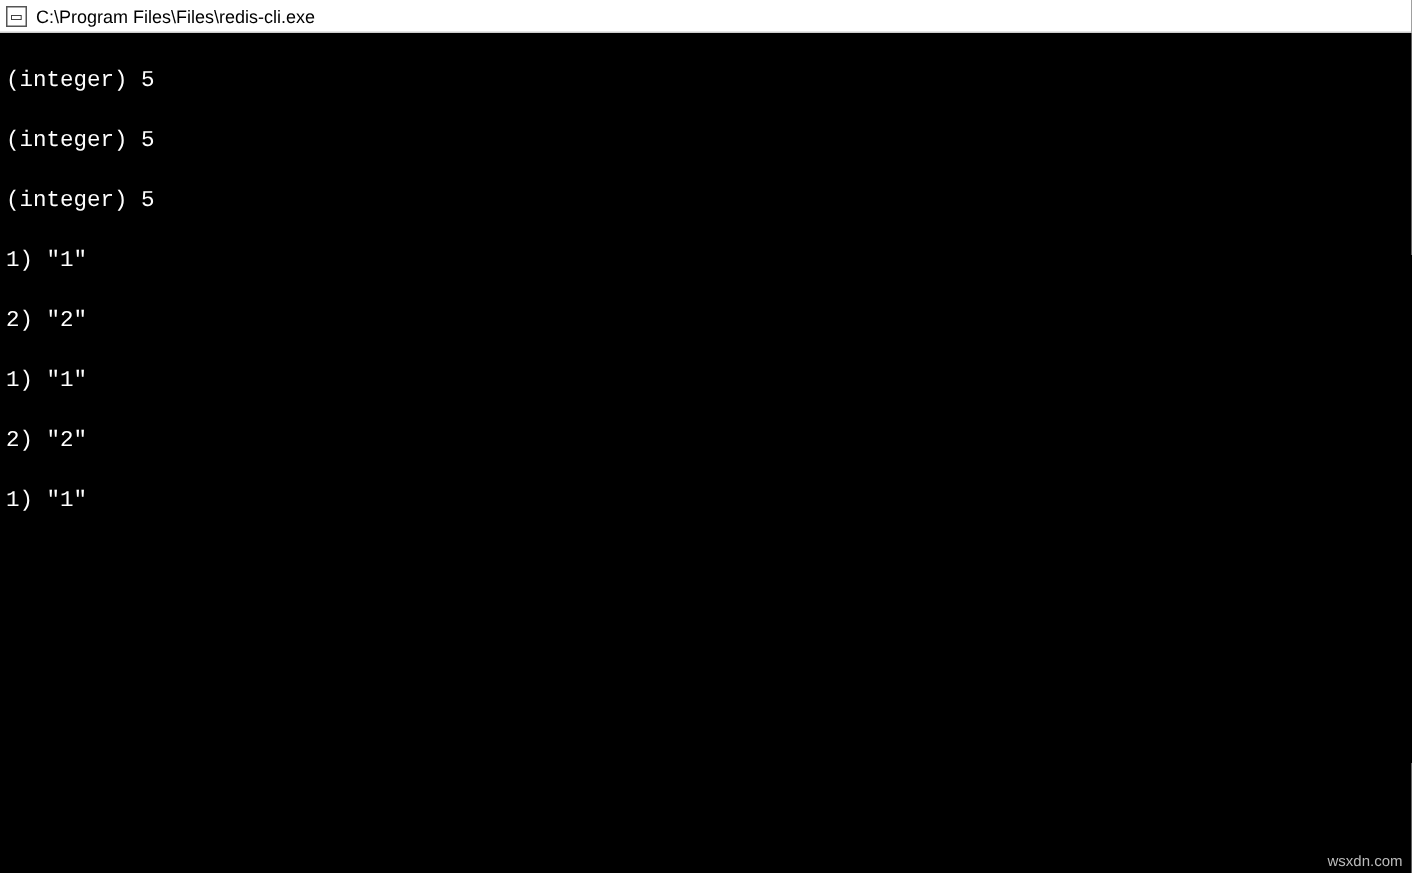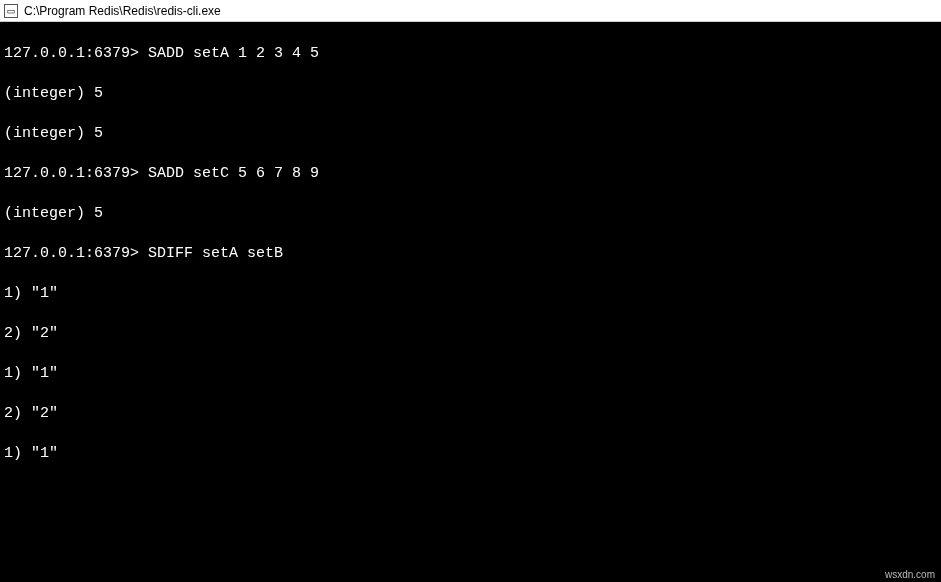--- a/index.html
+++ b/index.html
@@ -60,30 +60,27 @@
       font-size: 10px;
       color: #bbb;
       margin-left: 38px;
     }
   </style>
 </head>
 <body>
 
 <div class="titlebar">
   <span class="titlebar-icon">▭</span>
-  <span>C:\Program Redis\Redis\redis-cli.exe</span>
+  <span>C:\Program Files\Files\redis-cli.exe</span>
 </div>
 
 <div class="terminal">
-<span class="line">127.0.0.1:6379&gt; SADD setA 1 2 3 4 5</span>
 <span class="line">(integer) 5</span>
 <span class="line">(integer) 5</span>
-<span class="line">127.0.0.1:6379&gt; SADD setC 5 6 7 8 9</span>
 <span class="line">(integer) 5</span>
-<span class="line">127.0.0.1:6379&gt; SDIFF setA setB</span>
 <span class="line">1) "1"</span>
 <span class="line">2) "2"</span>
 <span class="line">1) "1"</span>
 <span class="line">2) "2"</span>
 <span class="line">1) "1"</span>
 
 
 
 
 

